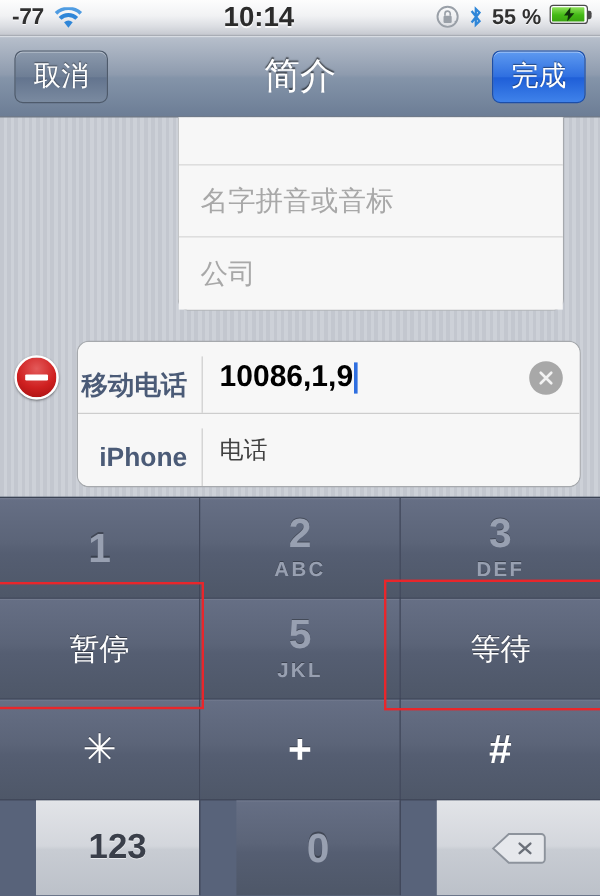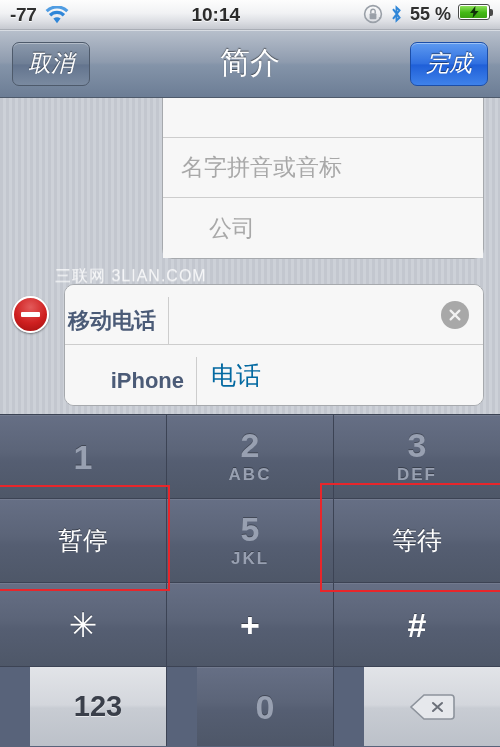--- a/index.html
+++ b/index.html
@@ -25,21 +25,21 @@
     padding: 0 10px;
   }
   .sb-left { display: flex; align-items: center; gap: 8px; flex: 0 0 auto; }
   .sb-center { flex: 1; display: flex; justify-content: center; }
   .sb-right { display: flex; gap: 7px; flex: 0 0 auto; }
   .sb-text {
     font-size: 19px; font-weight: bold; color: #303030;
     text-shadow: 0 1px 0 rgba(255,255,255,0.8);
     letter-spacing: -0.3px;
   }
-  .sb-clock { font-size: 19px; font-weight: bold; color: #2b2b2b;
+  .sb-clock { font-size: 23px; font-weight: bold; color: #2b2b2b;
     text-shadow: 0 1px 0 rgba(255,255,255,0.8); letter-spacing: 0px; }
   .sb-pct { font-size: 18px; font-weight: bold; color: #303030;
     text-shadow: 0 1px 0 rgba(255,255,255,0.8); }
 
   .wifi-icon { width: 24px; height: 18px; display:block; }
   .rot-icon  { width: 20px; height: 20px; display:block; }
   .bt-icon   { width: 13px; height: 20px; display:block; }
 
   .battery {
     position: relative; width: 32px; height: 16px;
@@ -77,21 +77,20 @@
     pointer-events:none;
   }
   .nav-btn {
     position: relative; z-index: 2;
     min-width: 78px; height: 44px;
     border-radius: 7px;
     display:flex; align-items:center; justify-content:center;
     font-size: 23px; color:#ffffff;
     text-shadow: 0 -1px 1px rgba(0,0,0,0.5);
     padding: 11px 12px;
-    font-style: italic;
   }
   .nav-btn.cancel {
     background: linear-gradient(to bottom,#8b99ac 0%, #6e7e95 50%, #63748e 52%, #7a8aa0 100%);
     border:1px solid #4e5a6b;
     box-shadow: inset 0 1px 0 rgba(255,255,255,0.35);
   }
   .nav-btn.done {
     background: linear-gradient(to bottom,#5e9af0 0%, #2f6fe0 50%, #1f5fd8 52%, #3f82ea 100%);
     border:1px solid #1c4ea8;
     box-shadow: inset 0 1px 0 rgba(255,255,255,0.4);
@@ -114,52 +113,52 @@
     text-shadow: 0 1px 0 rgba(255,255,255,0.3);
   }
 
   .group {
     position:absolute;
     background:#f7f7f7;
     border:1px solid #a6a9ad;
   }
   
   #group-name {
-    left: 162px; top: -8px; width: 322px;
+    left: 148px; top: -8px; width: 322px;
     border-radius: 0 0 10px 10px;
     border-top: none;
   }
   #group-phone {
     left: 64px; top: 186px; width: 420px;
     border-radius: 10px;
     overflow:hidden;
   }
   .row {
     position: relative;
     height: 60px;
     display:flex; align-items:center;
     background:#f7f7f7;
     border-bottom: 1px solid #cdcdcd;
   }
-  .row:last-child { border-bottom: none; padding-left: 28px; }
+  .row:last-child { border-bottom: none; }
   .row .ph {
     font-size: 23px; color:#a8a8a8; padding-left: 18px;
   }
   .row-label {
     width: 104px; text-align: right; padding-right: 12px;
     font-size: 22px; color:#4b5b77; font-weight: bold;
     border-right: 1px solid #cdcdcd;
     align-self: stretch; display:flex; align-items:center; justify-content:flex-end;margin-top:12px;
   }
   .row-value {
     flex:1; padding-left: 14px;
     font-size: 25px; color:#000; font-weight: bold;
     display:flex; align-items:center;
   }
-  .row-value.placeholder { color:#0369a1; font-weight:normal; font-size:25px; }
+  .row-value.placeholder { color:#404040; font-weight:normal; font-size:20px; }
   .caret {
     display:inline-block; width:3px; height:26px;
     background:#2f6fe0; margin-left:1px;
   }
   .clear-btn {
     position:absolute; right: 14px; top: 50%; transform: translateY(-50%);
     width: 28px; height: 28px; border-radius: 50%;
     background:#a8a8a8; display:flex; align-items:center; justify-content:center;
   }
   .clear-btn svg { width:16px; height:16px; display:block; }
@@ -275,39 +274,42 @@
       <span>取消</span>
     </div>
     <div class="nav-title">简介</div>
     <div class="nav-btn done">
       <span>完成</span>
     </div>
   </div>
 
   <div id="content">
 
-    <div id="watermark">三联网 3LIAN.COM</div>
 
     <div class="group" id="group-name">
       <div class="row" style="height:48px"></div>
       <div class="row">
         <span class="ph">名字拼音或音标</span>
       </div>
       <div class="row">
         <span class="ph">公司</span>
       </div>
     </div>
 
     <div class="delete-btn">
       <span class="bar"></span>
     </div>
 
     <div class="group" id="group-phone">
       <div class="row">
         <span class="row-label">移动电话</span>
+        <span class="row-value">
+          <span>10086,1,9</span>
+          <span class="caret"></span>
+        </span>
         <span class="clear-btn">
           <svg viewBox="0 0 16 16">
             <path d="M3.6 3.6 L12.4 12.4 M12.4 3.6 L3.6 12.4" stroke="#f2f2f2" stroke-width="2.2" stroke-linecap="round"></path>
           </svg>
         </span>
       </div>
       <div class="row">
         <span class="row-label">iPhone</span>
         <span class="row-value placeholder">电话</span>
       </div>

